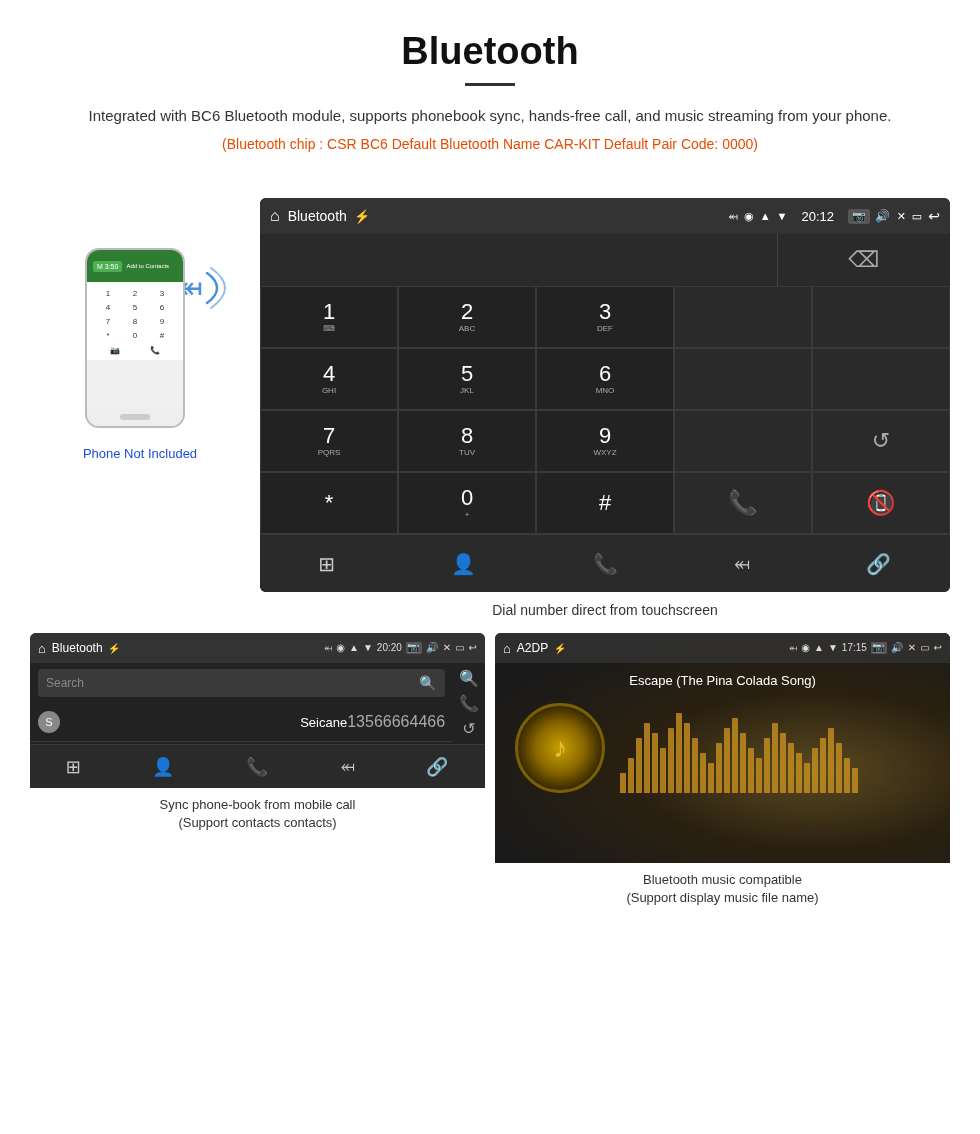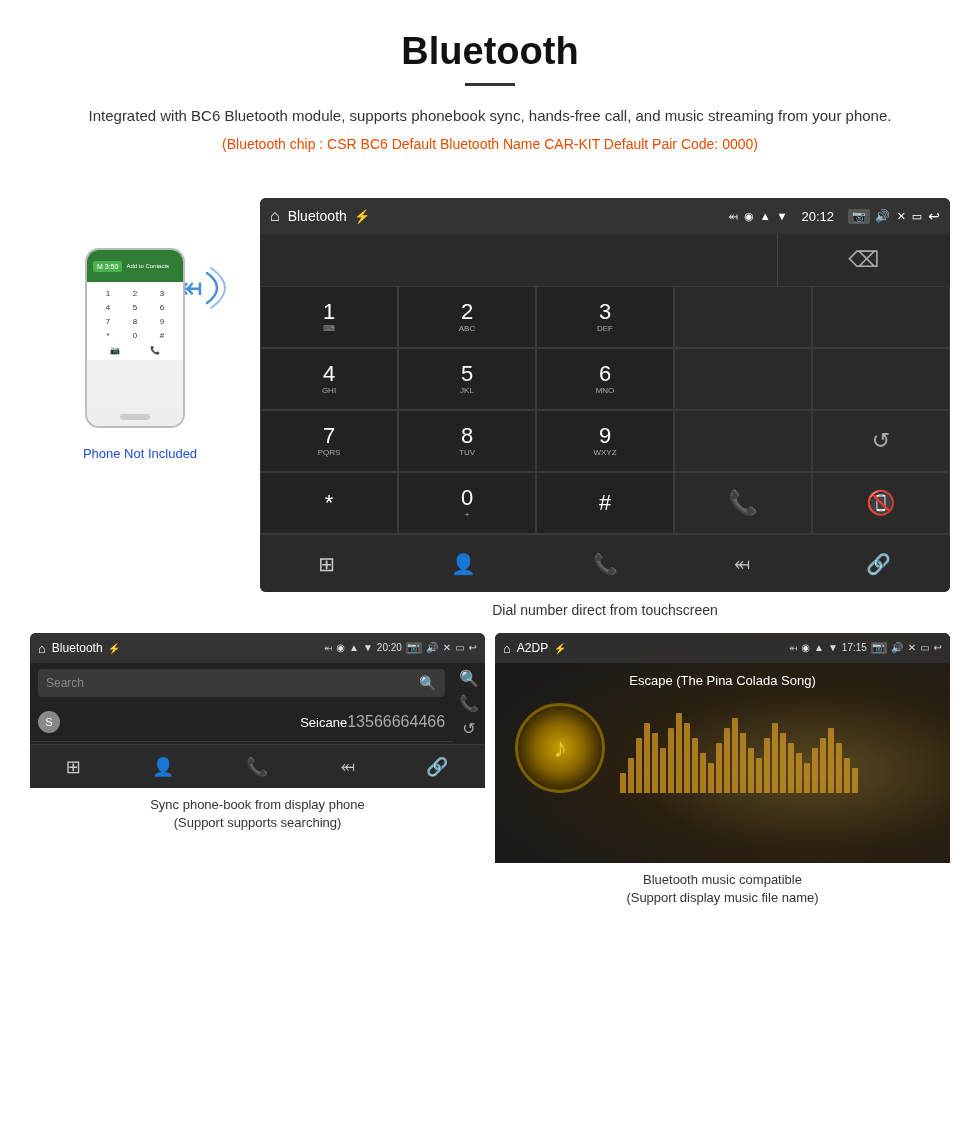--- a/index.html
+++ b/index.html
@@ -650,22 +650,22 @@
 
       <div class="pb-bottom">
         <span class="pb-bottom-icon">⊞</span>
         <span class="pb-bottom-icon active">👤</span>
         <span class="pb-bottom-icon">📞</span>
         <span class="pb-bottom-icon">⬶</span>
         <span class="pb-bottom-icon">🔗</span>
       </div>
     </div>
     <div class="panel-caption">
-      <span>Sync phone-book from display phone</span><br>
-      <span>(Support supports searching)</span>
+      <span>Sync phone-book from mobile call</span><br>
+      <span>(Support contacts contacts)</span>
     </div>
   </div>
 
   <div class="bottom-panel">
     <div class="panel-screen music-screen">
       <div class="music-bg"></div>
 
       <div class="music-content">
         <div class="music-topbar">
           <div style="display:flex;align-items:center;gap:6px;">

